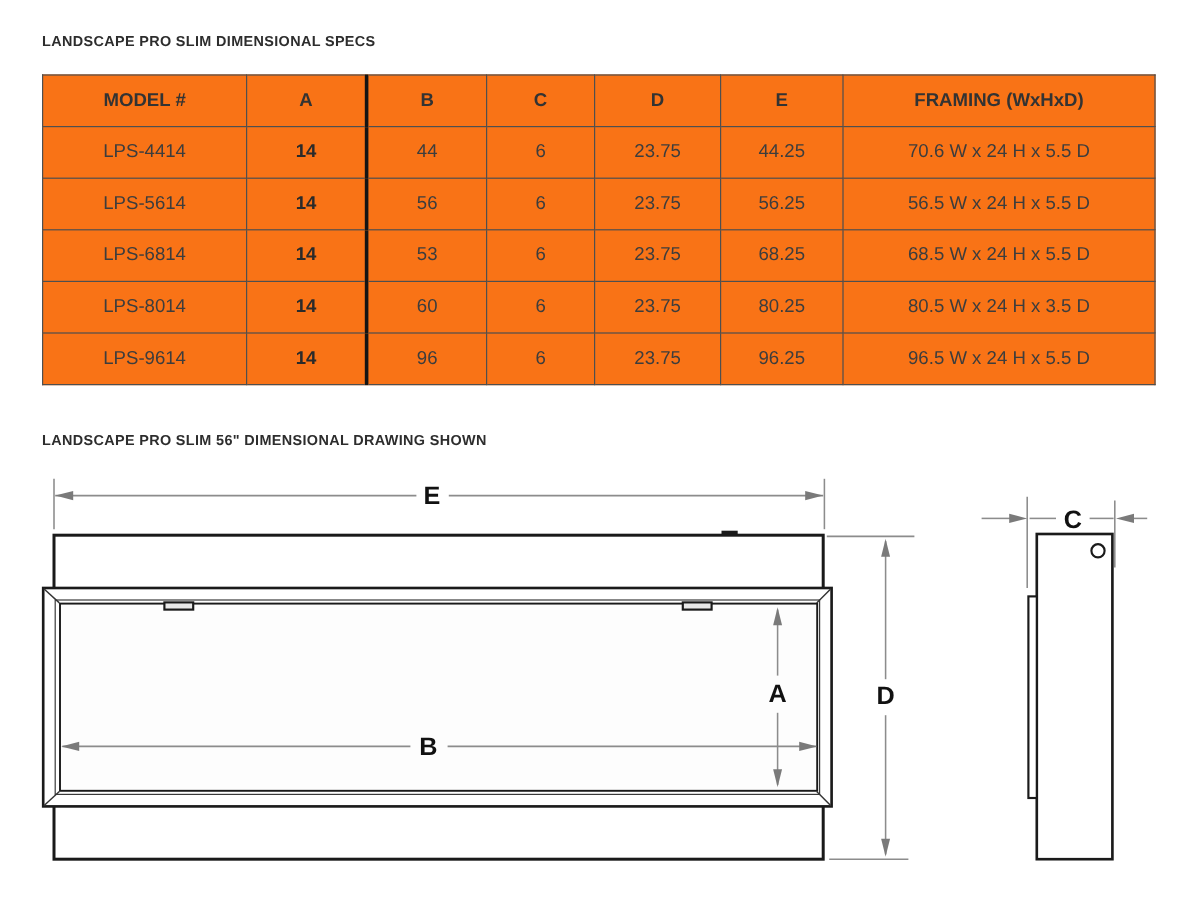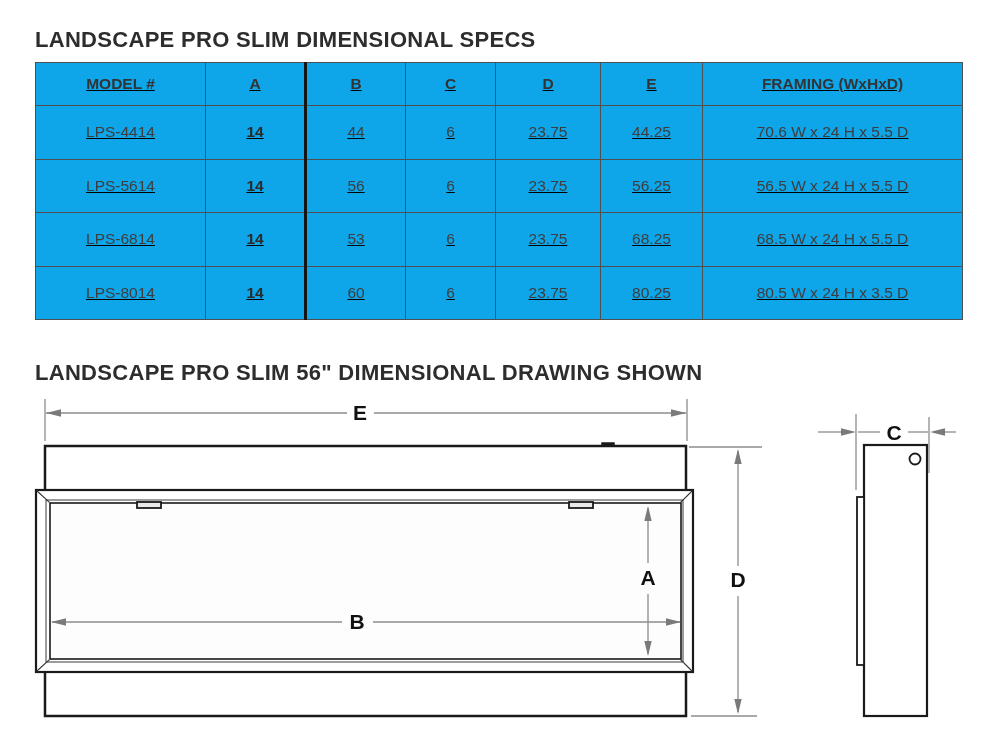--- a/index.html
+++ b/index.html
@@ -3,31 +3,30 @@
 <meta charset="utf-8">
 <style>
   html,body{margin:0;padding:0;}
   body{
     width:1000px;height:750px;position:relative;overflow:hidden;
     background:#ffffff;
     font-family:"Liberation Sans", sans-serif;
   }
   .section-title{
     position:absolute;left:35px;
-    font-size:22px;font-weight:bold;color:#2d2d2d;
+    font-size:12px;font-weight:bold;color:#2d2d2d;
     letter-spacing:.3px;white-space:nowrap;z-index:2;
   }
   #title-specs{top:27px;}
   #title-drawing{top:360px;}
   table.specs{
     position:absolute;left:35px;top:62px;z-index:2;
     border-collapse:collapse;table-layout:fixed;
     width:927px;height:258px;
-    background:#0ea5e9;
-    text-decoration:underline;
+    background:#f97316;
   }
   table.specs th, table.specs td{
     border:1.6px solid #4f4f4f;
     text-align:center;vertical-align:middle;
     padding:0;height:42px;
     font-size:15.5px;color:#3d3d3d;
     white-space:nowrap;overflow:hidden;
   }
   table.specs th{font-weight:bold;color:#333;}
   table.specs td.col-1{font-weight:bold;color:#2a2a2a;}
@@ -91,20 +90,29 @@
         <td class="col-6">68.5 W x 24 H x 5.5 D</td>
       </tr>
       <tr>
         <td class="col-0">LPS-8014</td>
         <td class="col-1">14</td>
         <td class="col-2">60</td>
         <td class="col-3">6</td>
         <td class="col-4">23.75</td>
         <td class="col-5">80.25</td>
         <td class="col-6">80.5 W x 24 H x 3.5 D</td>
+      </tr>
+      <tr>
+        <td class="col-0">LPS-9614</td>
+        <td class="col-1">14</td>
+        <td class="col-2">96</td>
+        <td class="col-3">6</td>
+        <td class="col-4">23.75</td>
+        <td class="col-5">96.25</td>
+        <td class="col-6">96.5 W x 24 H x 5.5 D</td>
       </tr>
     </tbody>
 </table>
 
 <div class="section-title" id="title-drawing">LANDSCAPE PRO SLIM 56" DIMENSIONAL DRAWING SHOWN</div>
 
 <svg id="drawing" width="1000" height="750" viewBox="0 0 1000 750">
 
   <g stroke="#1a1a1a" fill="none" stroke-linecap="square">
 

